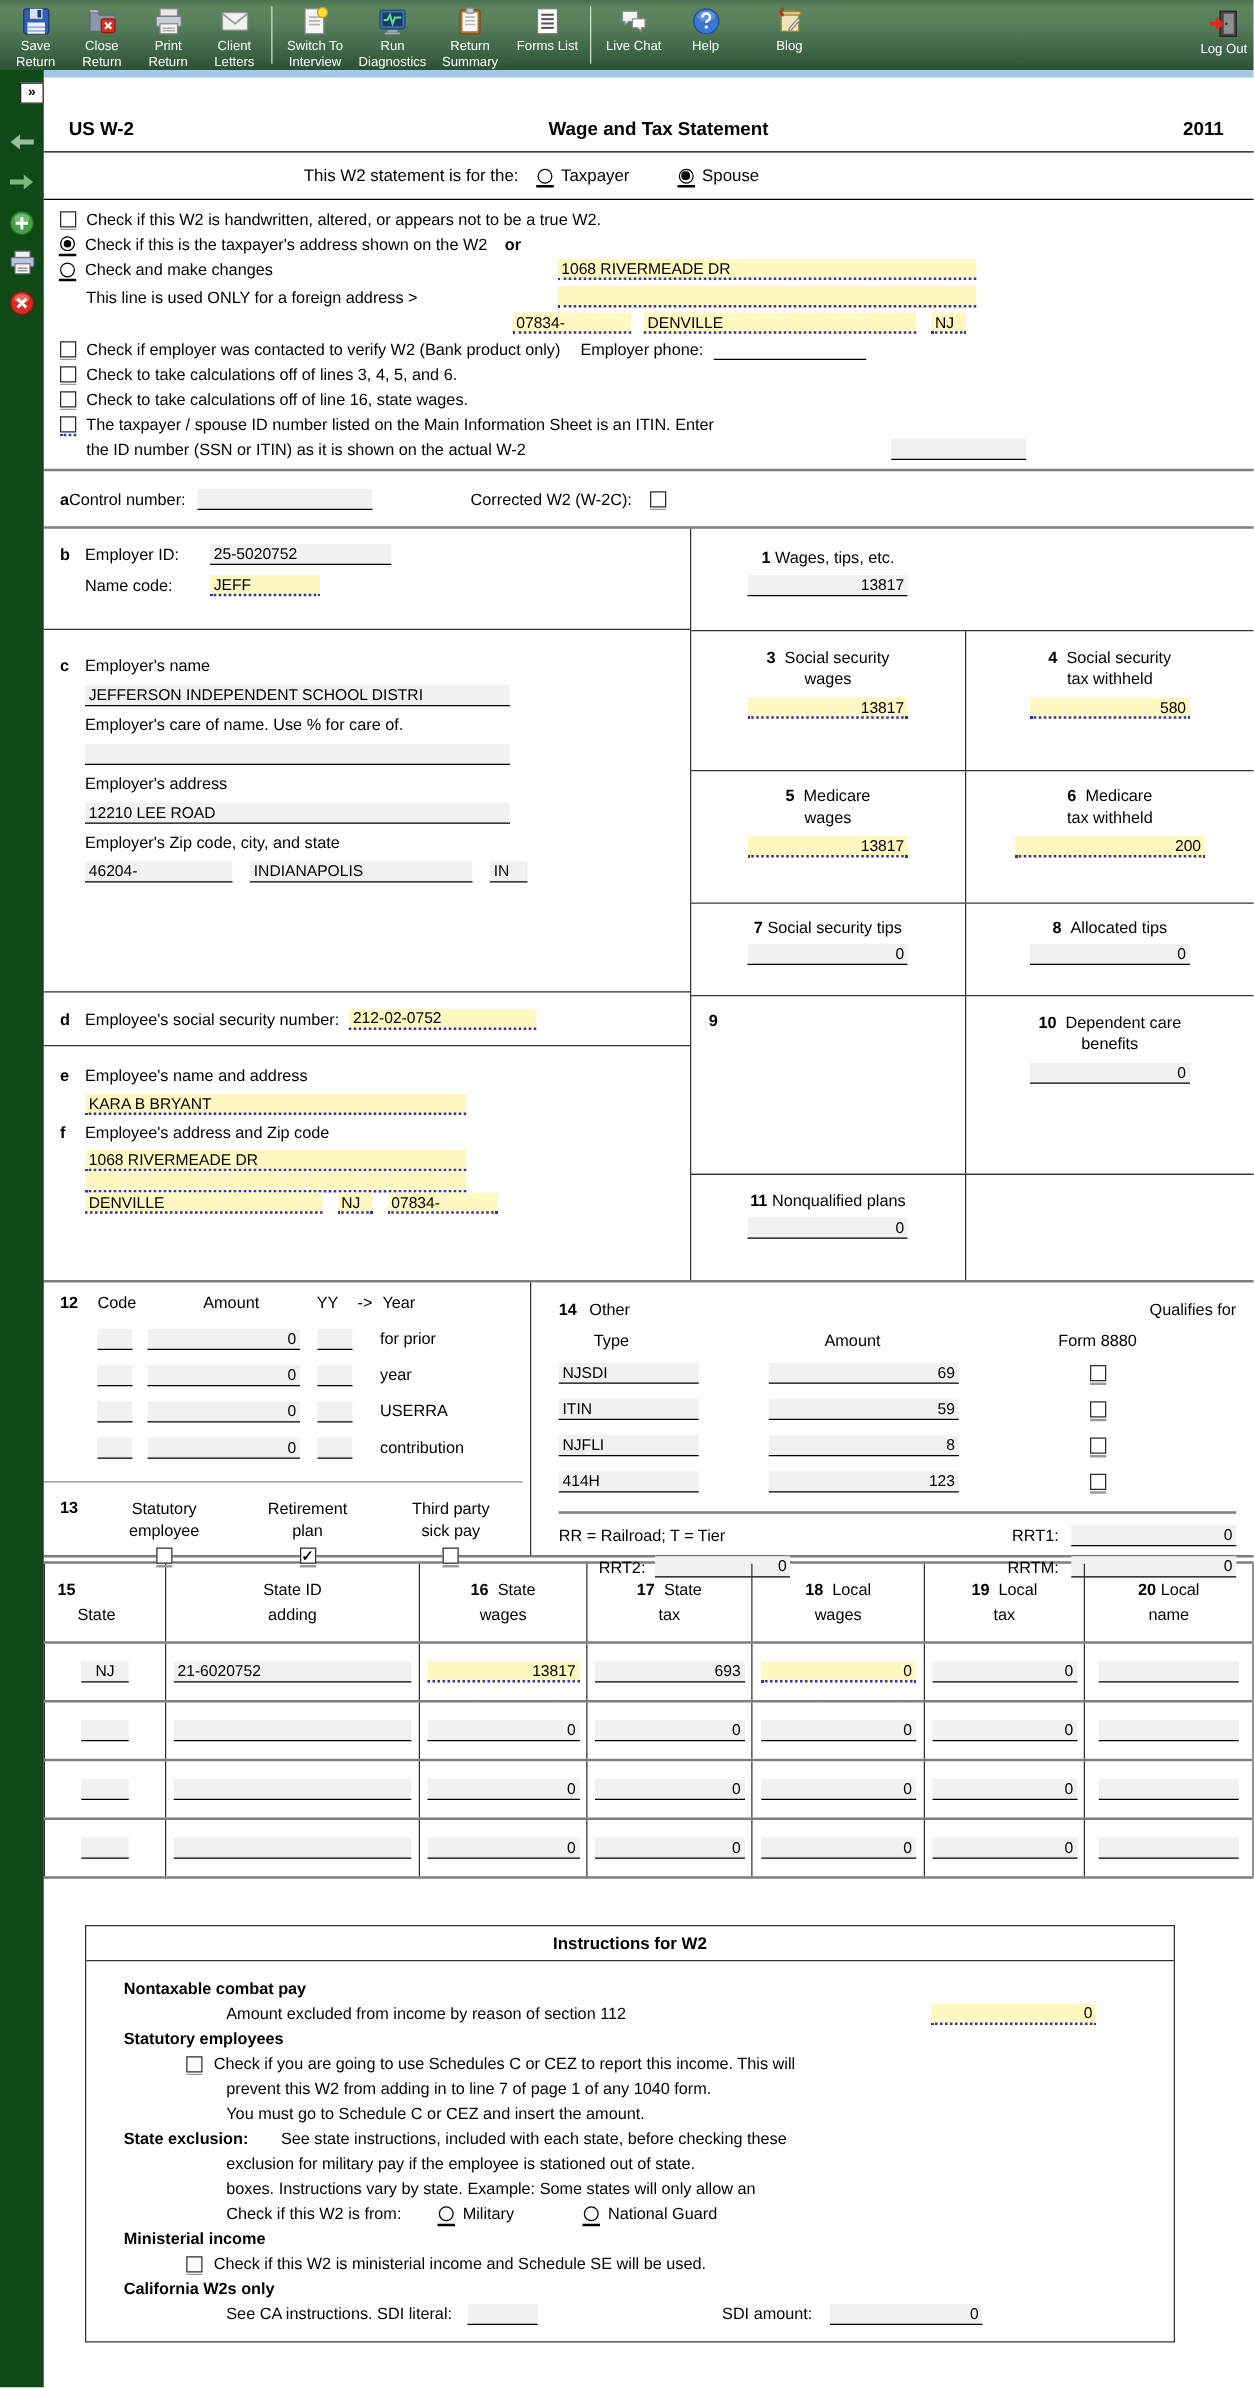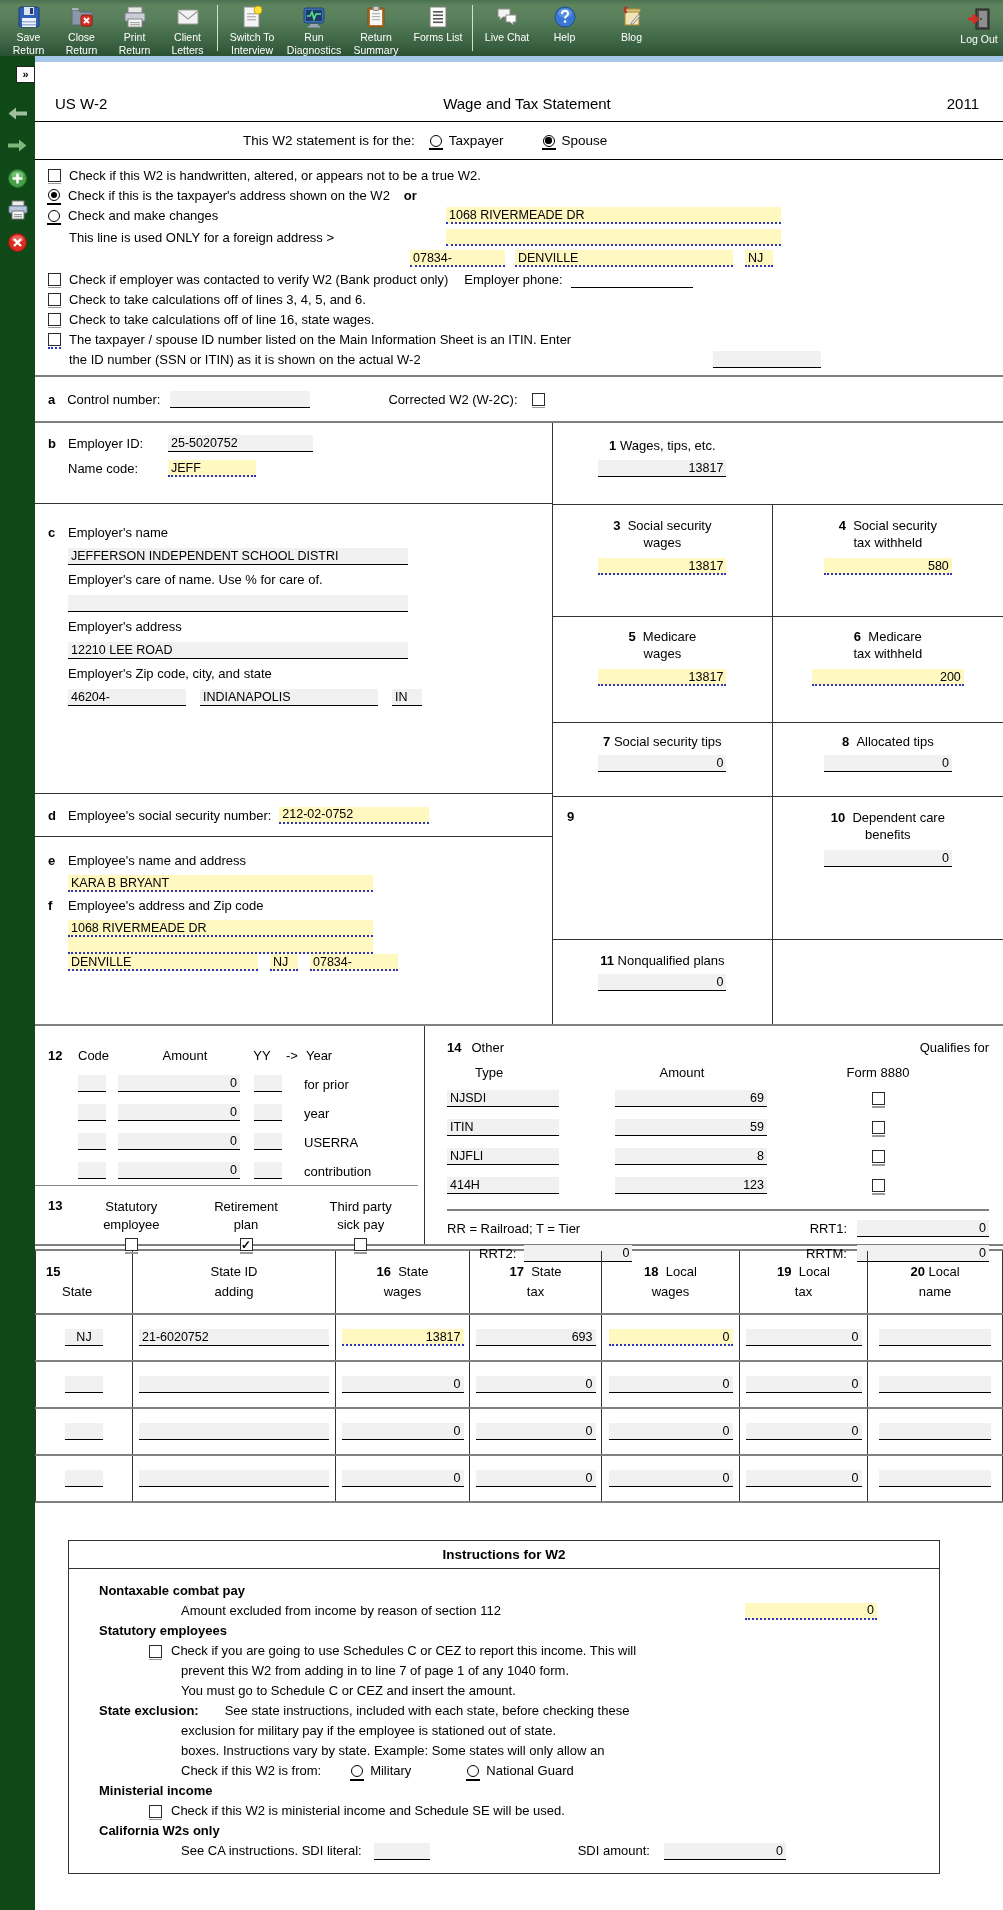--- a/index.html
+++ b/index.html
@@ -37,21 +37,21 @@
 
   .radio { width:12px; height:12px; border:1.6px solid #000; border-radius:50%; position:relative; flex:none; display:inline-block; }
   .radio::after { content:""; position:absolute; left:-2px; right:-2px; bottom:-4.5px; height:1.6px; background:#000; }
   .radio.checked::before { content:""; position:absolute; inset:1.8px; background:#000; border-radius:50%; }
   .cb { width:13px; height:13px; border:1.6px solid #2b2b2b; background:#fff; position:relative; flex:none; display:inline-block; }
   .cb::after { content:""; position:absolute; left:-1px; right:-1px; bottom:-3.5px; height:1.2px; background:#9a9a9a; }
   .cb.blue::after { background:none; border-bottom:2px dotted #2233cc; bottom:-4.5px; }
   .cb.checked::before { content:"✓"; position:absolute; top:-3px; left:0.5px; font-size:12px; font-weight:bold; }
 
   
-  .fh { display:flex; align-items:baseline; padding:0 24px 0 20px; margin-top:33px; font-size:15px; font-weight:normal; }
+  .fh { display:flex; align-items:baseline; padding:0 24px 0 20px; margin-top:33px; font-size:15px; font-weight:bold; }
   .fh .c { flex:1; text-align:center; }
   .stmt { height:37px; display:flex; align-items:center; gap:15px; padding-left:208px; font-size:13.5px; }
   .stmt .opt { display:flex; align-items:center; gap:7px; }
 
   
   .checks { padding:5px 14px 6px 13px; }
   .cl { display:flex; align-items:center; min-height:20px; }
   .cl .cb, .cl .radio { margin-right:8px; }
 
   
@@ -66,21 +66,21 @@
   .grow { display:flex; border-bottom:1px solid #333; }
   .grow:last-child { border-bottom:0; }
   .gcell { width:48.6%; padding-top:5px; text-align:center; }
   .gcell + .gcell { border-left:1px solid #333; width:51.4%; }
   .gcell .glab { line-height:17px; }
   .gcell.tl { text-align:left; padding-left:14px; }
 
   
   .sec1214 { display:flex; border-bottom:2px solid #7f7f7f; height:220px; }
   .s12 { width:390px; border-right:1px solid #333; padding:8px 6px 0 13px; flex:none; }
-  .r12 { display:flex; align-items:flex-end; height:29px; }
+  .r12 { display:flex; align-items:flex-start; height:29px; }
   .s13 { display:flex; margin-top:12px; }
   .col13 { flex:1; text-align:center; line-height:18px; }
   .col13 .cb { margin-top:4px; }
   .s14 { flex:1; padding:8px 14px 0 22px; }
   .r14 { display:flex; align-items:center; height:29px; }
   .c14a { width:150px; flex:none; }
   .c14b { width:170px; flex:none; display:flex; justify-content:flex-end; }
   .c14c { flex:1; display:flex; justify-content:center; }
   .rrhr { border:0; border-top:2px solid #7f7f7f; margin:9px 0 5px; }
   .rr { display:flex; align-items:center; height:25px; }
@@ -342,21 +342,21 @@
       <div class="cl">
         <span style="margin-left:21px">the ID number  (SSN or ITIN) as it is shown on the actual W-2</span>
         <span class="fld" style="width:108px;margin-left:auto;margin-right:168px"></span>
       </div>
     </div>
 
     <hr class="hr2">
 
     <div class="arow">
       <span class="b">a</span>
-      <span style="margin-left:12px">Control number:</span>
+      <span style="">Control number:</span>
       <span class="fld" style="width:140px;margin-left:10px"></span>
       <span style="margin-left:78px">Corrected W2  (W-2C):</span>
       <span class="cb" style="margin-left:14px"></span>
     </div>
 
     <div class="grid">
       <div class="gl">
         <div class="gb" style="height:81px;padding-top:12px">
           <div class="row">
             <span class="b" style="width:20px">b</span>

